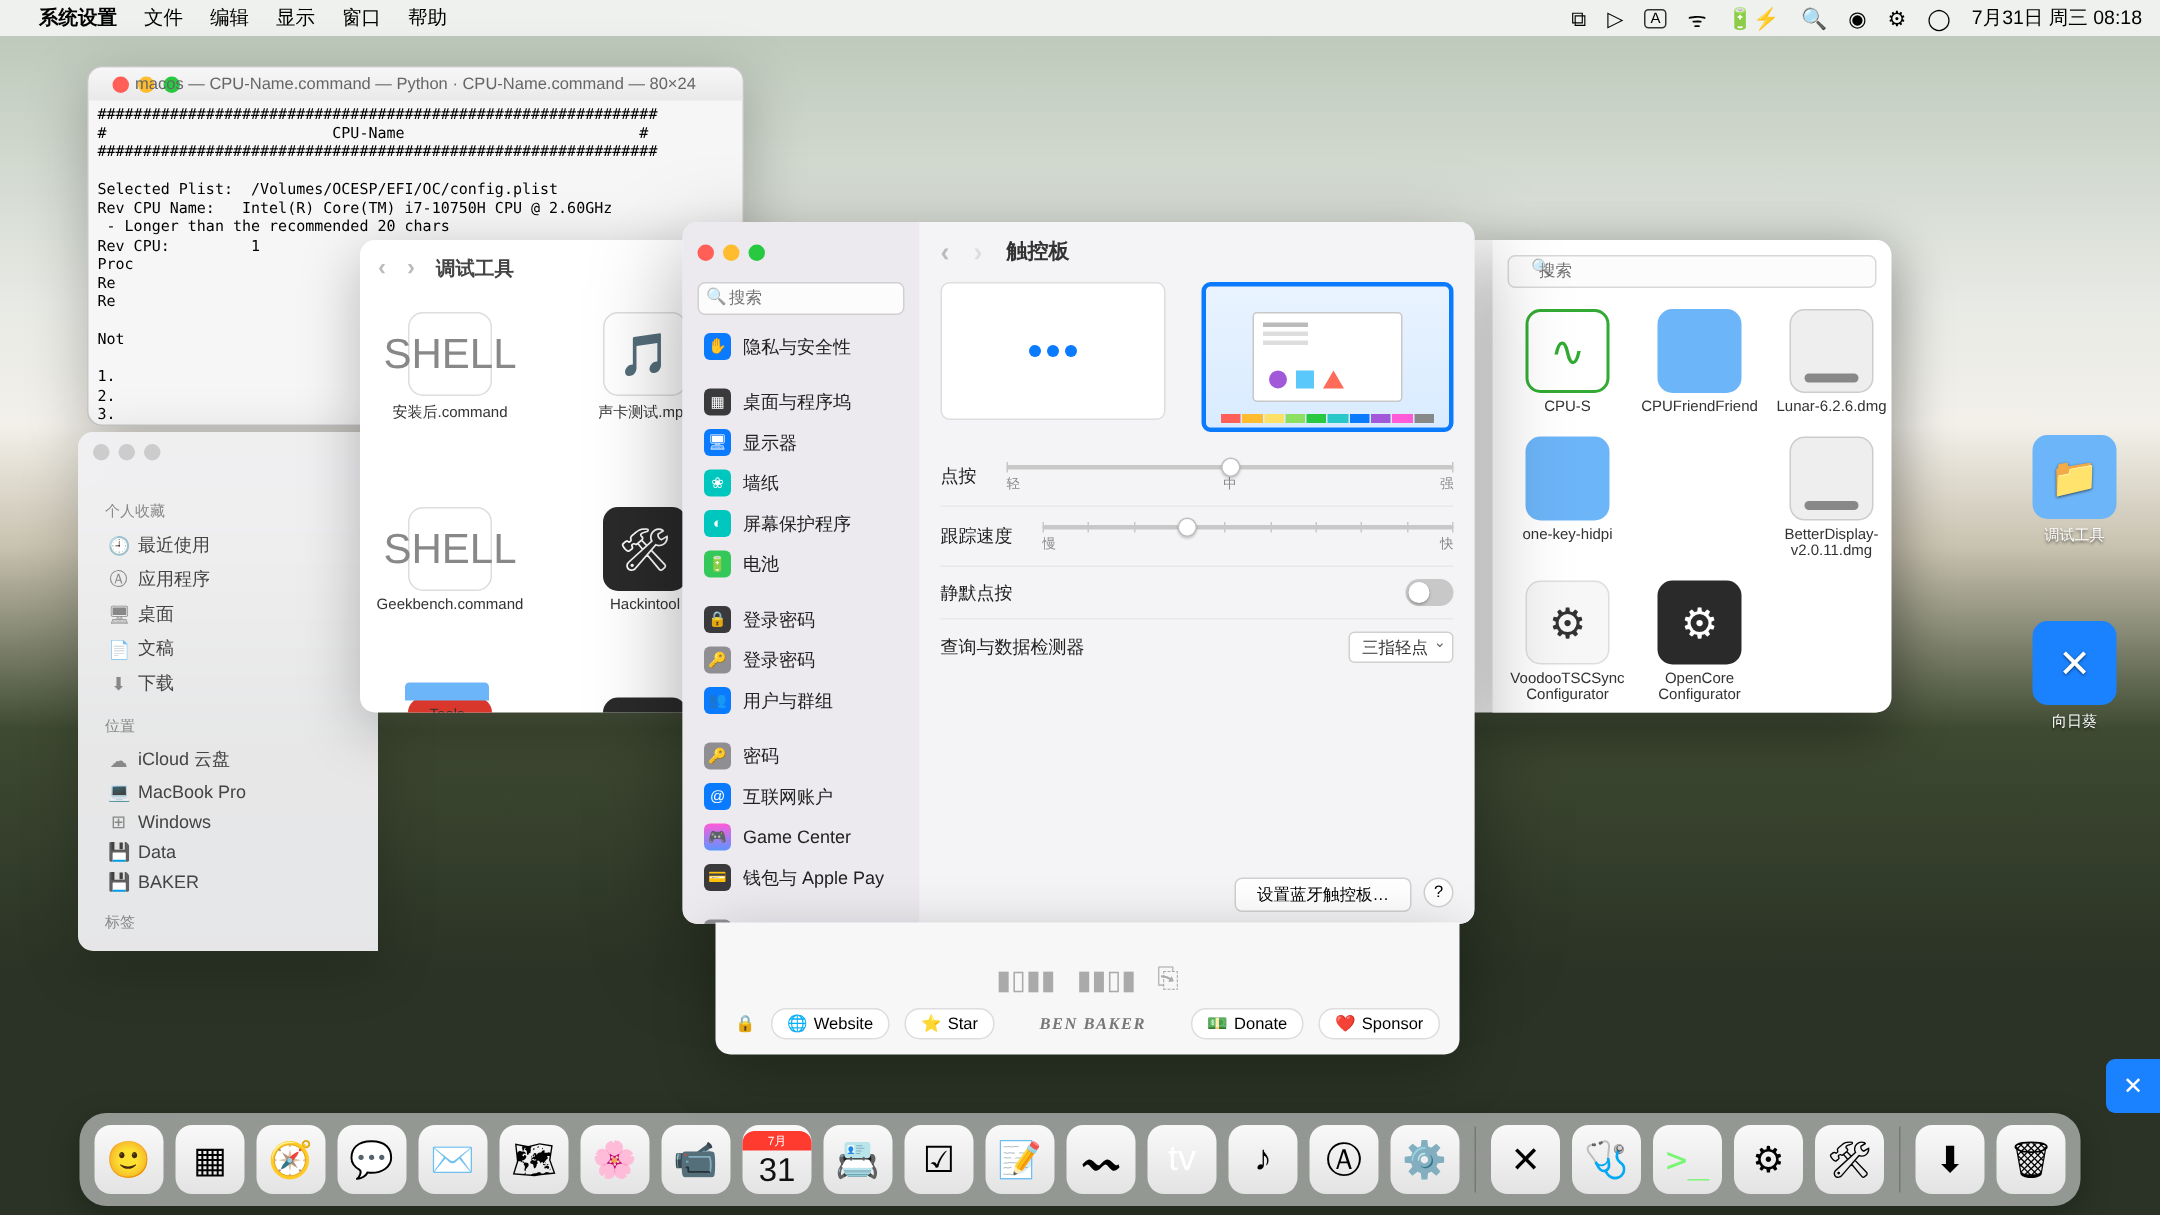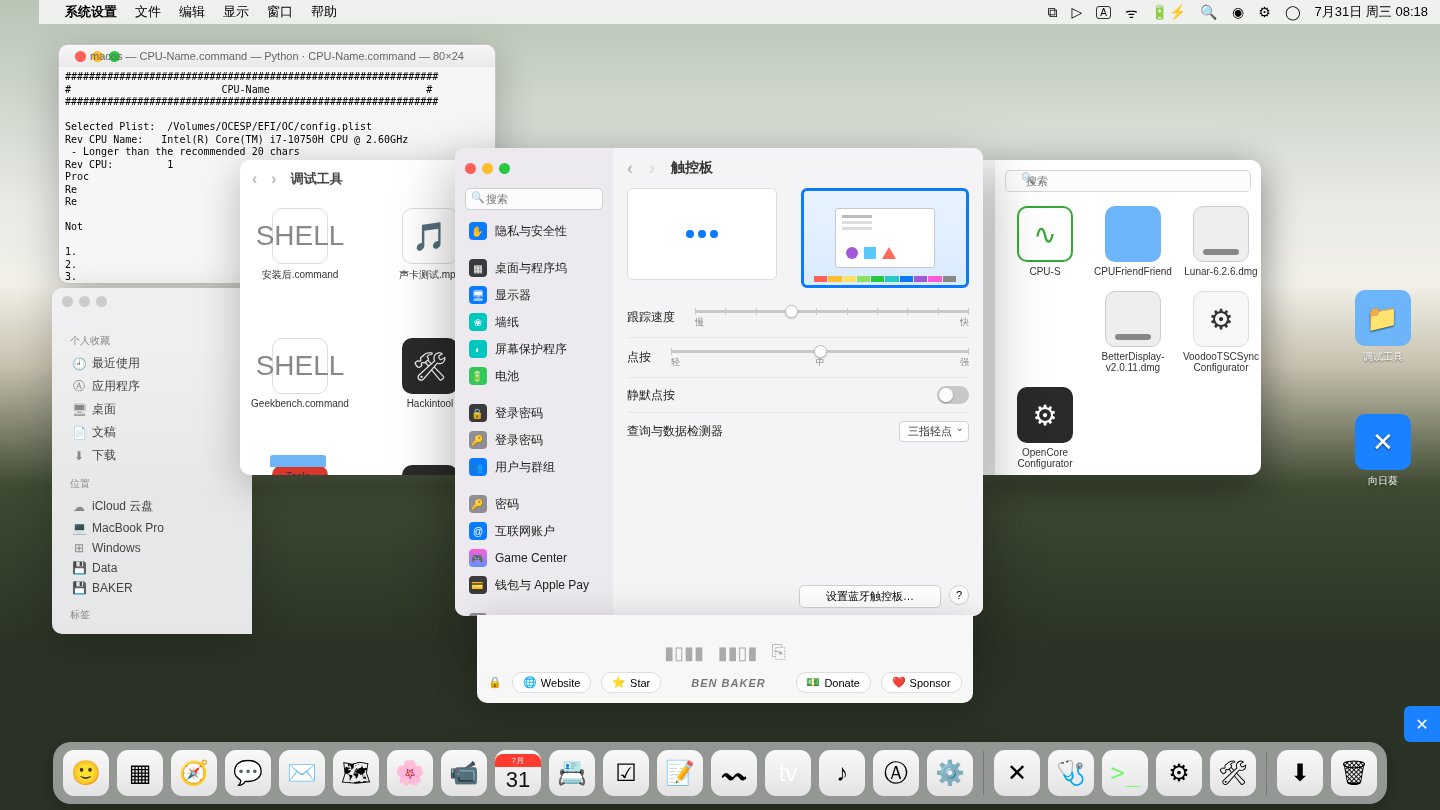--- a/index.html
+++ b/index.html
@@ -1,20 +1,20 @@
 <!DOCTYPE html>
 <html><head>
 <meta charset="utf-8">
 <style>
 * { margin: 0; padding: 0; box-sizing: border-box; font-family: -apple-system, "SF Pro Text", "Helvetica Neue", Arial, sans-serif; }
 html, body { width: 1440px; height: 810px; overflow: hidden; }
 body { background: linear-gradient(to bottom, #b8c5b5 0%, #e8eae5 25%, #f2f0e9 35%, #c8c2b0 45%, #3e4a32 60%, #2a3325 80%); position: relative; }
 
 
-.menubar { position: absolute; top: 0; left: 0; right: 0; height: 24px; background: rgba(248,248,248,0.85); backdrop-filter: blur(20px); display: flex; align-items: center; padding: 0 12px; font-size: 13px; color: #000; margin-left: 39px; }
+.menubar { position: absolute; top: 0; left: 0; right: 0; height: 24px; background: rgba(248,248,248,0.85); backdrop-filter: blur(20px); display: flex; align-items: center; padding: 0 12px; font-size: 13px; color: #000; }
 .menubar .apple-logo { font-size: 15px; margin-right: 14px; }
 .menubar .menu-item { margin-right: 18px; cursor: default; }
 .menubar .menu-item.bold { font-weight: 600; }
 .menubar-right { margin-left: auto; display: flex; align-items: center; gap: 14px; font-size: 13px; }
 .menubar-right .status-icon { font-size: 14px; }
 
 
 .terminal-window { position: absolute; top: 44px; left: 58px; width: 438px; height: 240px; background: #f6f6f6; border: 1px solid #c7c7c7; border-radius: 10px; box-shadow: 0 10px 40px rgba(0,0,0,0.25); overflow: hidden; }
 .terminal-titlebar { height: 22px; background: linear-gradient(#f7f7f7,#e9e9e9); display: flex; align-items: center; padding: 0 16px; font-size: 11px; color: #666; position: relative; }
 .traffic-lights { display: flex; gap: 6px; margin-right: 8px; }
@@ -93,29 +93,29 @@
 
 .toggle { width: 32px; height: 18px; border-radius: 9px; background: #c8c8c8; position: relative; }
 .toggle.on { background: #0a7aff; }
 .toggle .knob { position: absolute; top: 2px; left: 2px; width: 14px; height: 14px; background: #fff; border-radius: 50%; box-shadow: 0 1px 2px rgba(0,0,0,0.3); }
 .toggle.on .knob { left: 16px; }
 
 .popup-select { font-size: 11px; color: #333; padding: 2px 16px 2px 8px; background: #fff; border: 1px solid #d0d0d0; border-radius: 4px; position: relative; }
 .popup-select::after { content: "⌄"; position: absolute; right: 4px; top: 0; font-size: 10px; color: #666; }
 
 .settings-footer { padding: 8px 14px; display: flex; justify-content: flex-end; gap: 8px; }
-.btn { font-size: 11px; padding: 3px 26px; background: #fff; border: 1px solid #d0d0d0; border-radius: 5px; }
+.btn { font-size: 11px; padding: 3px 14px; background: #fff; border: 1px solid #d0d0d0; border-radius: 5px; }
 .btn-help { padding: 3px 6px; border-radius: 50%; width: 20px; height: 20px; text-align: center; }
 
 
 .bottom-win { position: absolute; top: 615px; left: 477px; width: 496px; height: 88px; background: #f7f7f7; border-radius: 0 0 10px 10px; box-shadow: 0 10px 40px rgba(0,0,0,0.25); display: flex; flex-direction: column; align-items: center; justify-content: flex-end; gap: 8px; padding-bottom: 10px; }
 .bottom-icons { display: flex; gap: 14px; font-size: 18px; color: #aaa; }
 .pill-row { display: flex; gap: 10px; align-items: center; font-size: 11px; }
 .pill { padding: 3px 10px; border-radius: 10px; background: #fff; border: 1px solid #ddd; display: inline-flex; align-items: center; gap: 4px; }
-.brand { font-family: Liberation Sans, sans-serif; font-style: italic; font-weight: bold; color: #777; letter-spacing: 1px; }
+.brand { font-family: Liberation Serif, serif; font-style: italic; font-weight: bold; color: #777; letter-spacing: 1px; }
 
 
 .desktop-icon { position: absolute; width: 70px; display: flex; flex-direction: column; align-items: center; gap: 4px; font-size: 10px; color: #fff; text-shadow: 0 1px 2px rgba(0,0,0,0.6); }
 .desktop-icon .dicon { width: 56px; height: 56px; border-radius: 10px; display: flex; align-items: center; justify-content: center; font-size: 26px; }
 .d-folder { background: #6cb5f8; }
 .d-app-blue { background: #1b82ff; color: #fff; }
 
 
 .side-widget { position: absolute; right: 0; top: 706px; width: 36px; height: 36px; background: #1b82ff; border-radius: 6px 0 0 6px; display: flex; align-items: center; justify-content: center; color: #fff; font-size: 16px; }
 
@@ -328,20 +328,24 @@
         <span>CPU-S</span>
       </div>
     <div class="finder-item">
         <div class="icon-box icon-folder"></div>
         <span>CPUFriendFriend</span>
       </div>
     <div class="finder-item">
         <div class="icon-box icon-dmg"></div>
         <span>Lunar-6.2.6.dmg</span>
       </div>
+    <div class="finder-item">
+        <div class="icon-box icon-folder"></div>
+        <span>one-key-hidpi</span>
+      </div>
     <div class="finder-item" style="visibility:hidden;">
         <div class="icon-box"></div>
         <span></span>
       </div>
     <div class="finder-item">
         <div class="icon-box icon-dmg"></div>
         <span>BetterDisplay-v2.0.11.dmg</span>
       </div>
     <div class="finder-item">
         <div class="icon-box icon-app-white">⚙</div>
@@ -464,59 +468,59 @@
               <span style="background:#28c8c8;"></span>
               <span style="background:#0a7aff;"></span>
               <span style="background:#a259d9;"></span>
               <span style="background:#ff5bd8;"></span>
               <span style="background:#888;"></span>
             </div>
         </div>
       </div>
 
       <div class="setting-row">
-        <span class="setting-label">跟踪速度</span>
-        <div class="slider-wrap">
-          <div class="slider">
-            <div class="slider-ticks">
-                <span></span>
-                <span></span>
-                <span></span>
-                <span></span>
-                <span></span>
-                <span></span>
-                <span></span>
-                <span></span>
-                <span></span>
-                <span></span>
-              </div>
-            <div class="thumb" style="left:33%;"></div>
-          </div>
-          <div class="slider-ends">
-              <span>慢</span>
-              <span>快</span>
-            </div>
-        </div>
-      </div>
-
-      <div class="setting-row">
         <span class="setting-label">点按</span>
         <div class="slider-wrap">
           <div class="slider">
             <div class="slider-ticks">
                 <span></span>
                 <span></span>
                 <span></span>
               </div>
             <div class="thumb" style="left:48%;"></div>
           </div>
           <div class="slider-ends">
               <span>轻</span>
               <span>中</span>
               <span>强</span>
+            </div>
+        </div>
+      </div>
+
+      <div class="setting-row">
+        <span class="setting-label">跟踪速度</span>
+        <div class="slider-wrap">
+          <div class="slider">
+            <div class="slider-ticks">
+                <span></span>
+                <span></span>
+                <span></span>
+                <span></span>
+                <span></span>
+                <span></span>
+                <span></span>
+                <span></span>
+                <span></span>
+                <span></span>
+              </div>
+            <div class="thumb" style="left:33%;"></div>
+          </div>
+          <div class="slider-ends">
+              <span>慢</span>
+              <span>快</span>
             </div>
         </div>
       </div>
 
       <div class="setting-row">
         <span class="setting-label">静默点按</span>
         <div class="toggle">
             <div class="knob"></div>
           </div>
       </div>

